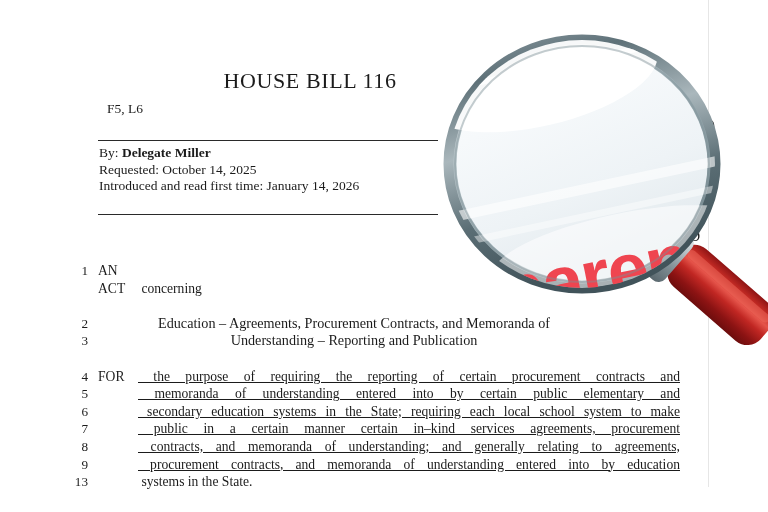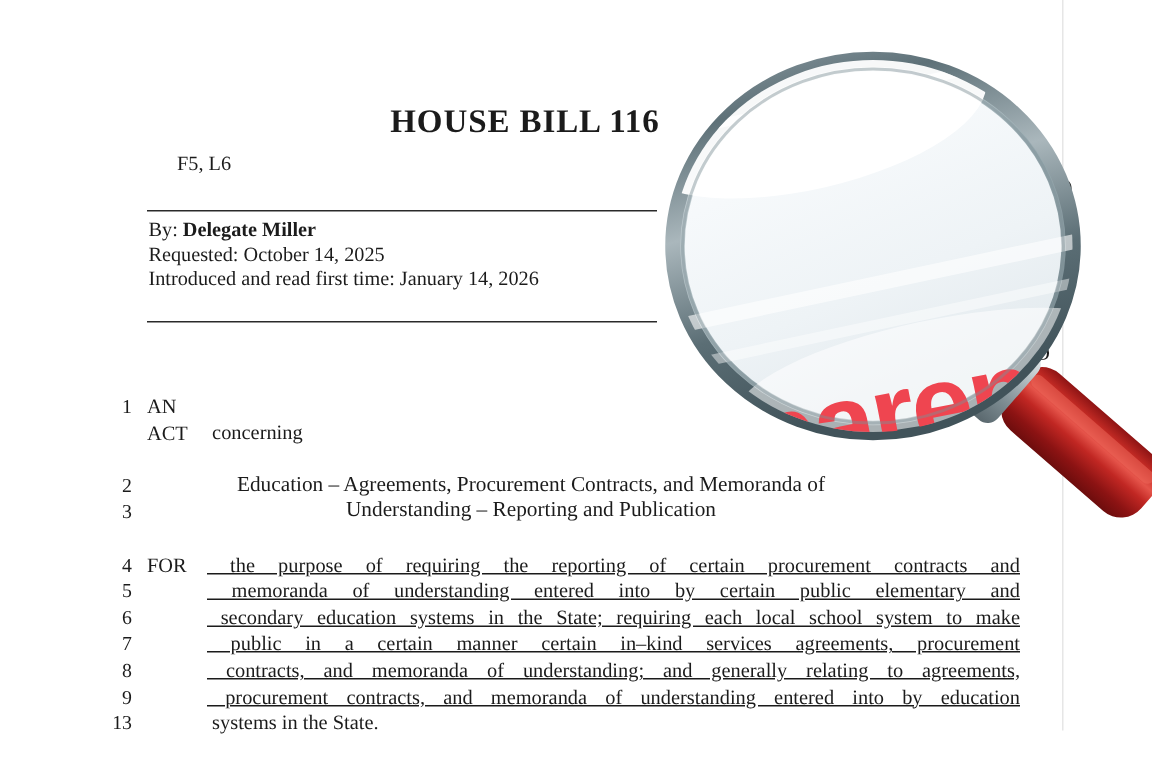--- a/index.html
+++ b/index.html
@@ -33,29 +33,28 @@
   }
 
   
   .doc-title {
     position: absolute;
     left: 0;
     top: 68px;
     width: 620px;
     text-align: center;
     font-size: 22px;
-    font-weight: bold;
+    font-weight: normal;
     letter-spacing: 0.6px;
     font-family: "Liberation Serif", "DejaVu Serif", serif;
-    padding-left: 40px;
   }
 
   .file-ref {
     position: absolute;
-    left: 118px;
+    left: 107px;
     top: 101px;
     font-size: 13.5px;
   }
 
   .prefiled {
     position: absolute;
     left: 0px;
     top: 118px;
     width: 715px;
     text-align: right;

